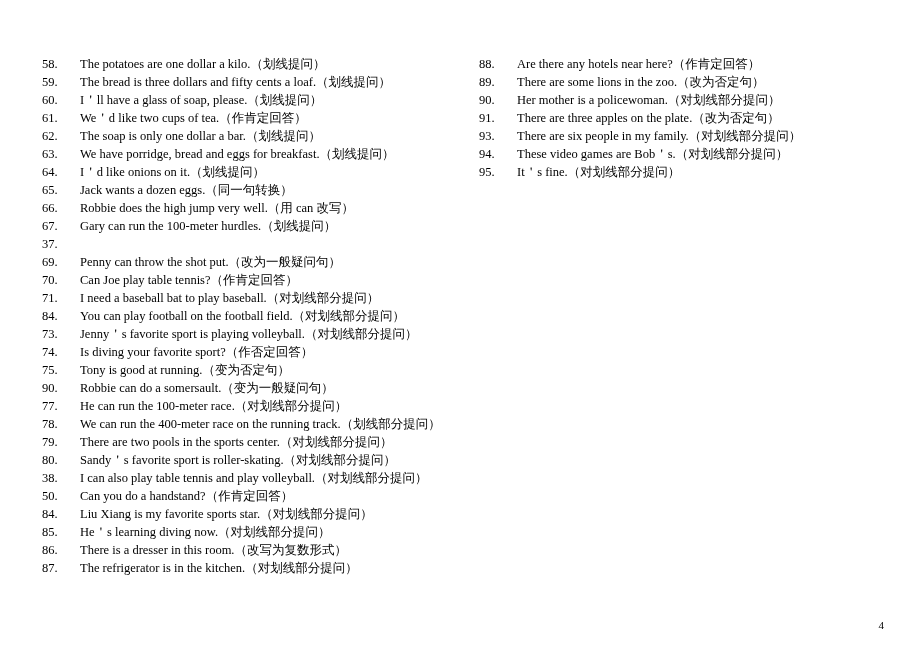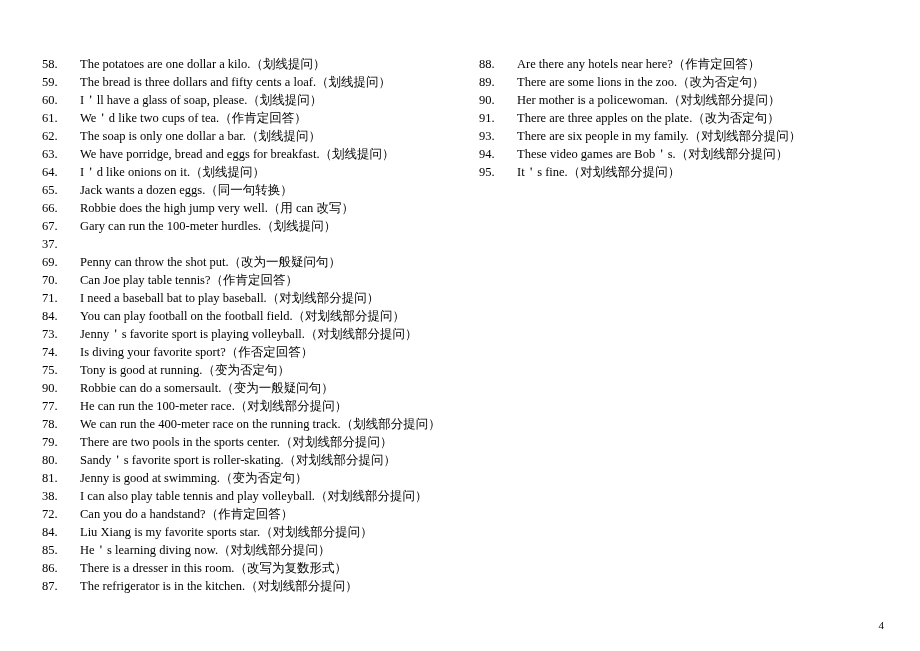--- a/index.html
+++ b/index.html
@@ -136,29 +136,25 @@
       </div>
       <div class="item">
         <div class="num">79.</div>
         <div class="txt">There are two pools in the sports center.（对划线部分提问）</div>
       </div>
       <div class="item">
         <div class="num">80.</div>
         <div class="txt">Sandy＇s favorite sport is roller-skating.（对划线部分提问）</div>
       </div>
       <div class="item">
-        <div class="num">81.</div>
-        <div class="txt">Jenny is good at swimming.（变为否定句）</div>
-      </div>
-      <div class="item">
         <div class="num">38.</div>
         <div class="txt">I can also play table tennis and play volleyball.（对划线部分提问）</div>
       </div>
       <div class="item">
-        <div class="num">72.</div>
+        <div class="num">50.</div>
         <div class="txt">Can you do a handstand?（作肯定回答）</div>
       </div>
       <div class="item">
         <div class="num">84.</div>
         <div class="txt">Liu Xiang is my favorite sports star.（对划线部分提问）</div>
       </div>
       <div class="item">
         <div class="num">85.</div>
         <div class="txt">He＇s learning diving now.（对划线部分提问）</div>
       </div>

